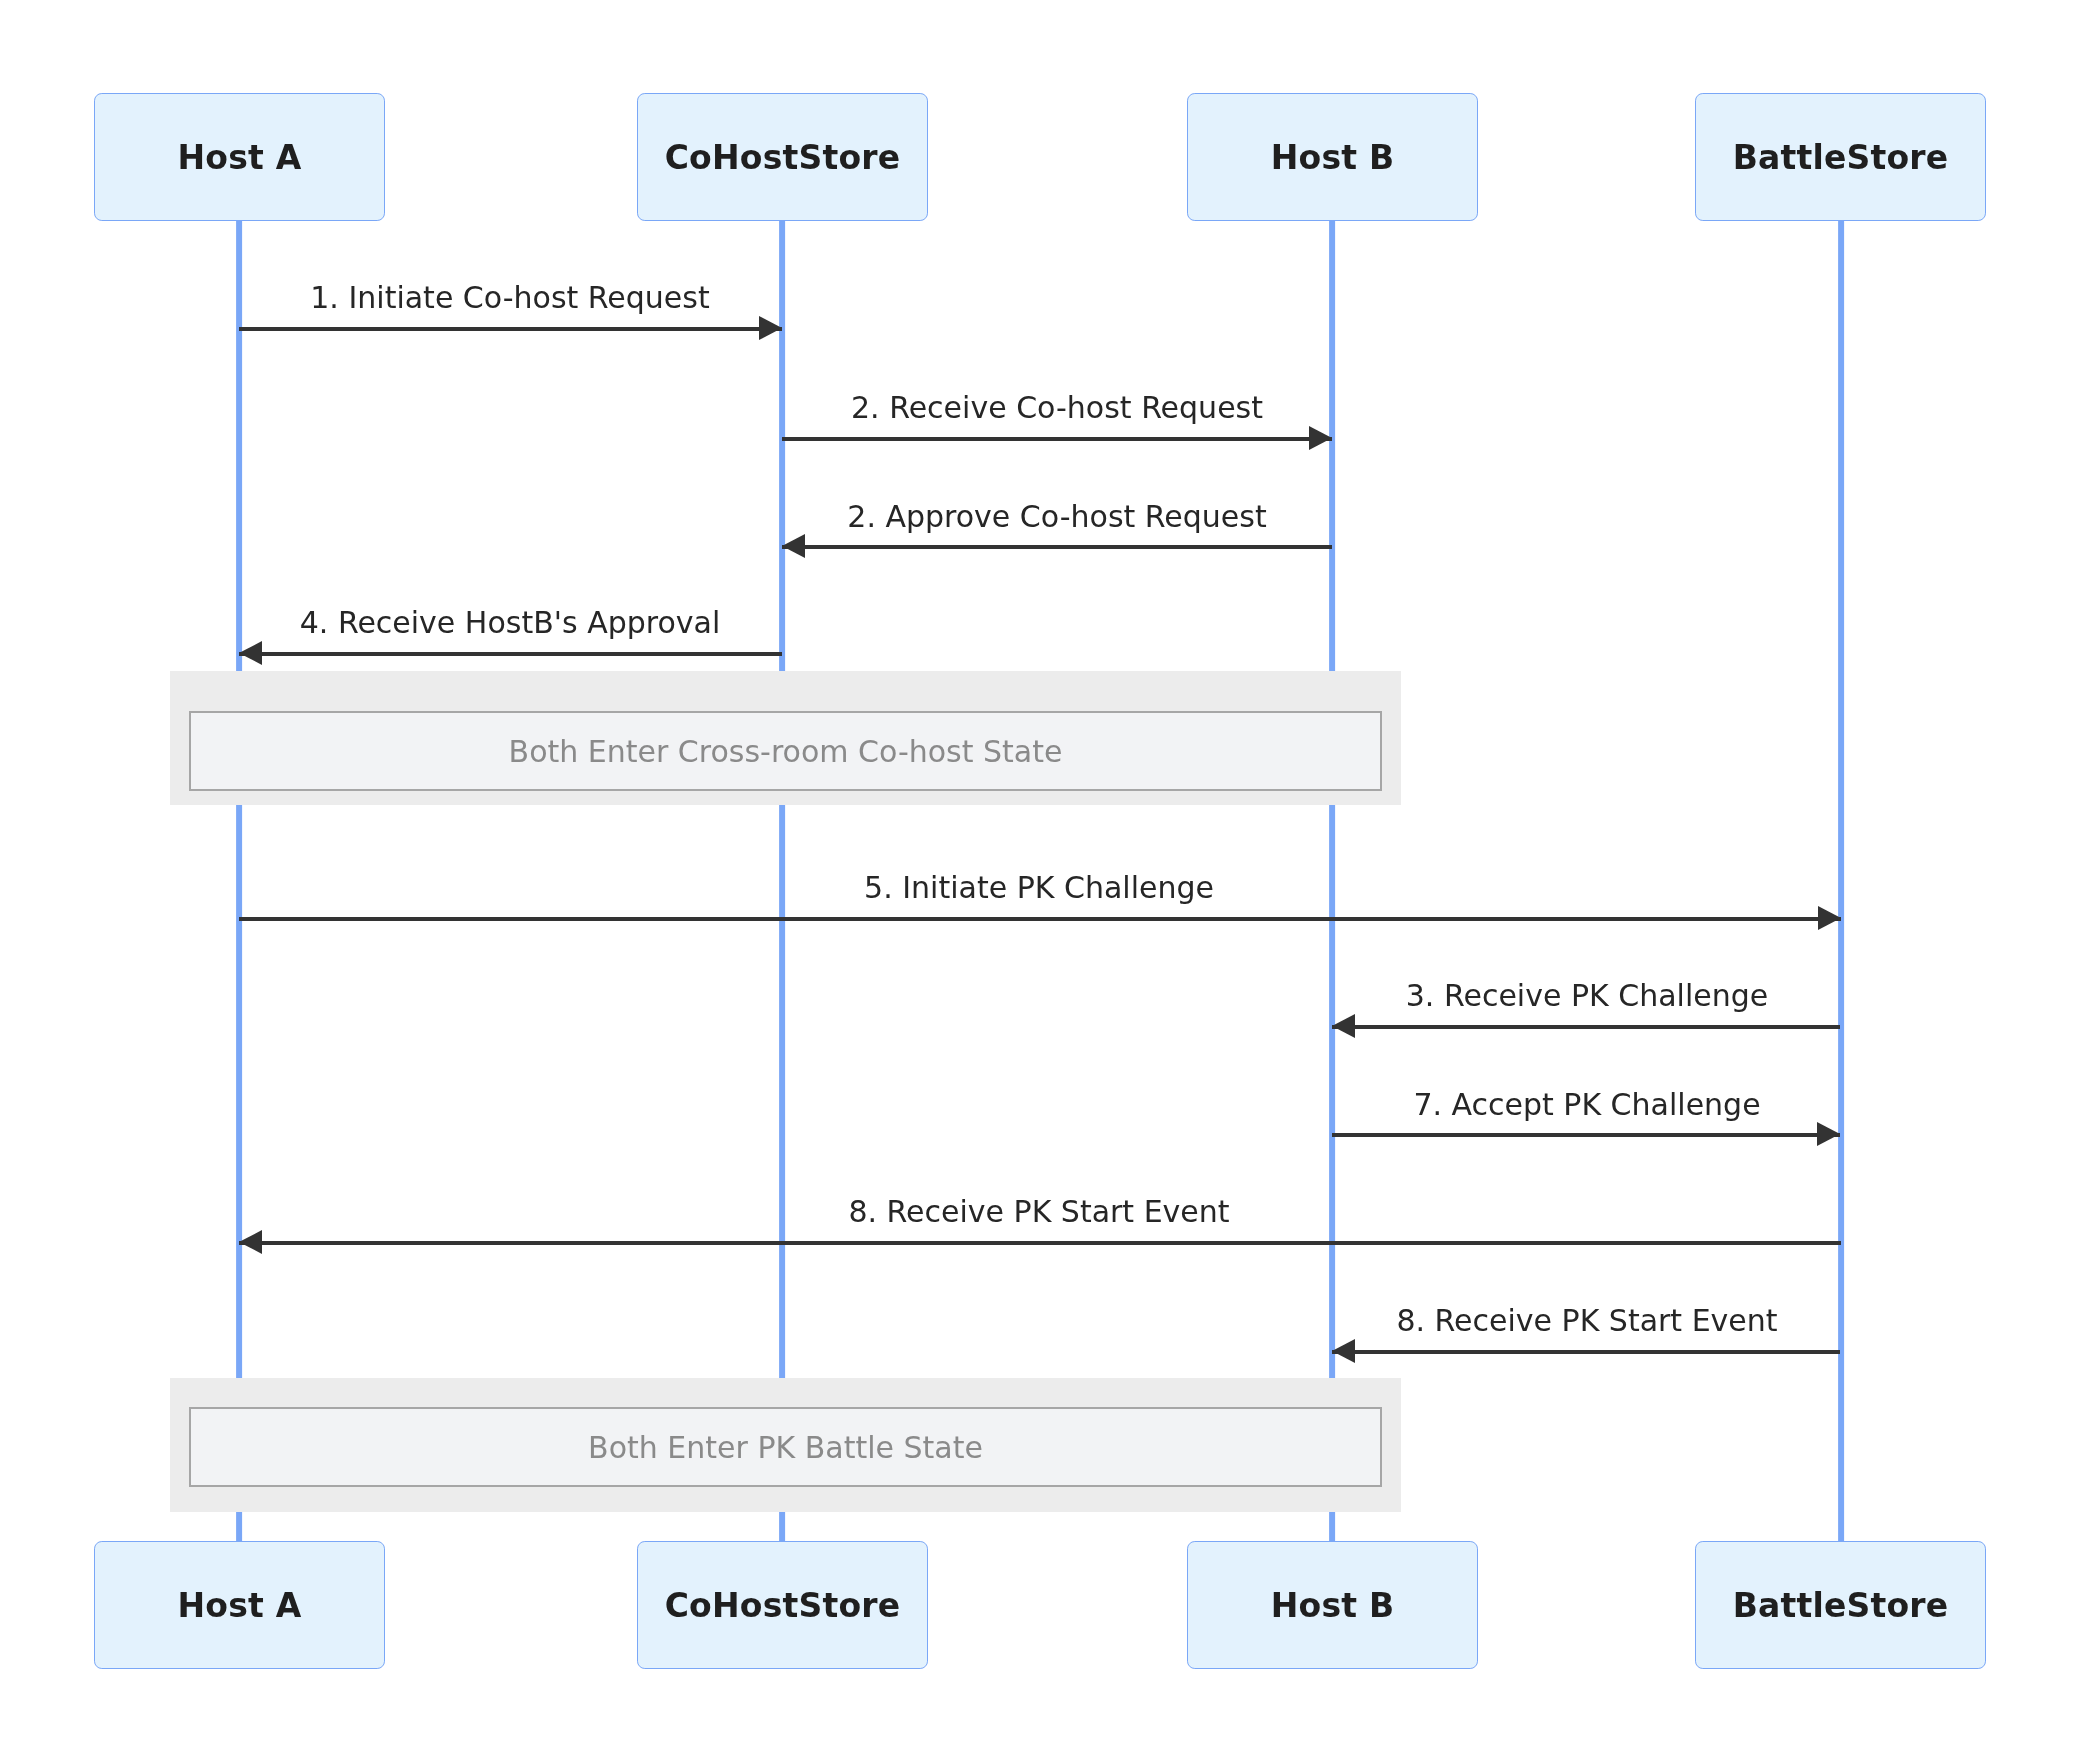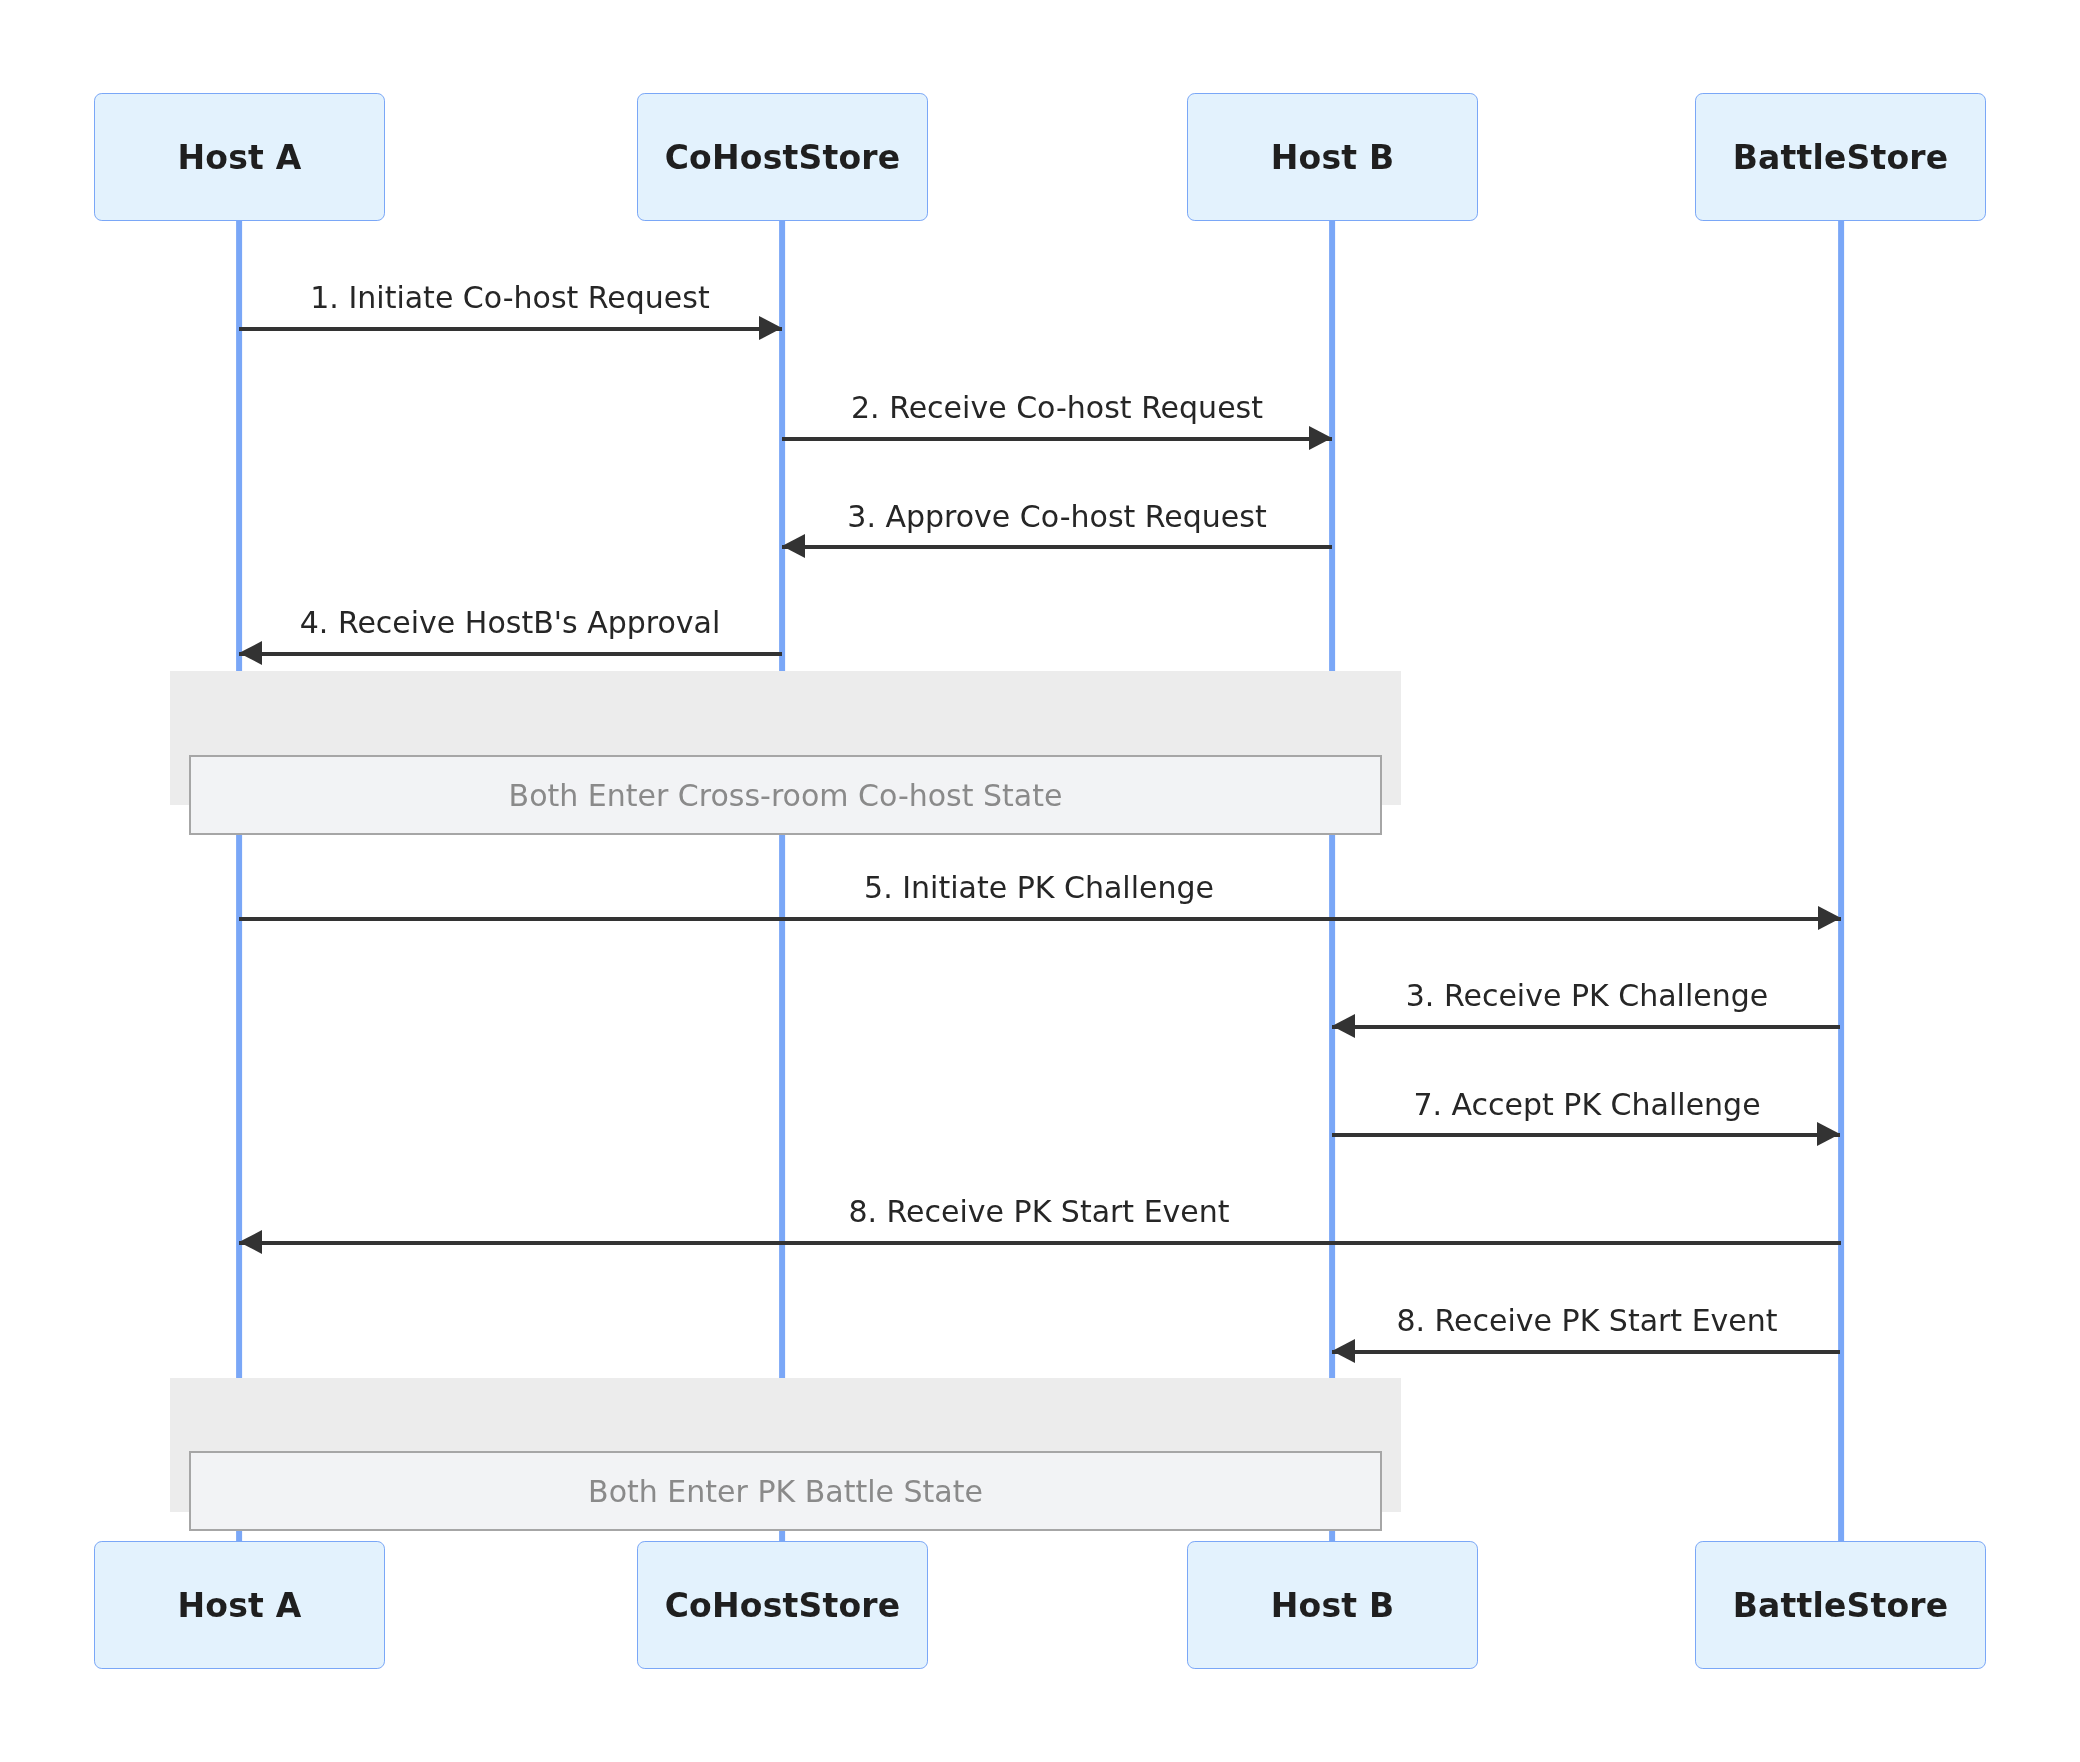--- a/index.html
+++ b/index.html
@@ -81,21 +81,20 @@
   .note-box {
     position: absolute;
     box-sizing: border-box;
     background: #f2f3f5;
     border: 2.9px solid #a6a6a6;
     display: flex;
     align-items: center;
     justify-content: center;
     color: #8a8a8a;
     font-size: 30px;
-    margin-top: 44px;
   }
 </style>
 </head>
 <body>
 
 <div id="canvas">
   <div id="lifelines-layer">
       <div class="lifeline" style="left: 239px; top: 221px; height: 1320px;"></div>
       <div class="lifeline" style="left: 782px; top: 221px; height: 1320px;"></div>
       <div class="lifeline" style="left: 1332px; top: 221px; height: 1320px;"></div>
@@ -115,21 +114,21 @@
       <div class="msg-label" style="left: 510px; top: 315px;">1. Initiate Co-host Request</div>
       <div class="msg" style="left: 782px; top: 437px; width: 550px;">
         <div class="msg-line" style="width: 550px;"></div>
         <div class="msg-head right" style="left: 527px;"></div>
       </div>
       <div class="msg-label" style="left: 1057px; top: 425px;">2. Receive Co-host Request</div>
       <div class="msg" style="left: 782px; top: 545px; width: 550px;">
         <div class="msg-line" style="width: 550px;"></div>
         <div class="msg-head left" style="left: 0px;"></div>
       </div>
-      <div class="msg-label" style="left: 1057px; top: 534px;">3. Approve Co-host Request</div>
+      <div class="msg-label" style="left: 1057px; top: 534px;">2. Approve Co-host Request</div>
       <div class="msg" style="left: 239px; top: 652px; width: 543px;">
         <div class="msg-line" style="width: 543px;"></div>
         <div class="msg-head left" style="left: 0px;"></div>
       </div>
       <div class="msg-label" style="left: 510px; top: 640px;">4. Receive HostB's Approval</div>
       <div class="msg" style="left: 239px; top: 917px; width: 1602px;">
         <div class="msg-line" style="width: 1602px;"></div>
         <div class="msg-head right" style="left: 1579px;"></div>
       </div>
       <div class="msg-label" style="left: 1039px; top: 905px;">5. Initiate PK Challenge</div>

